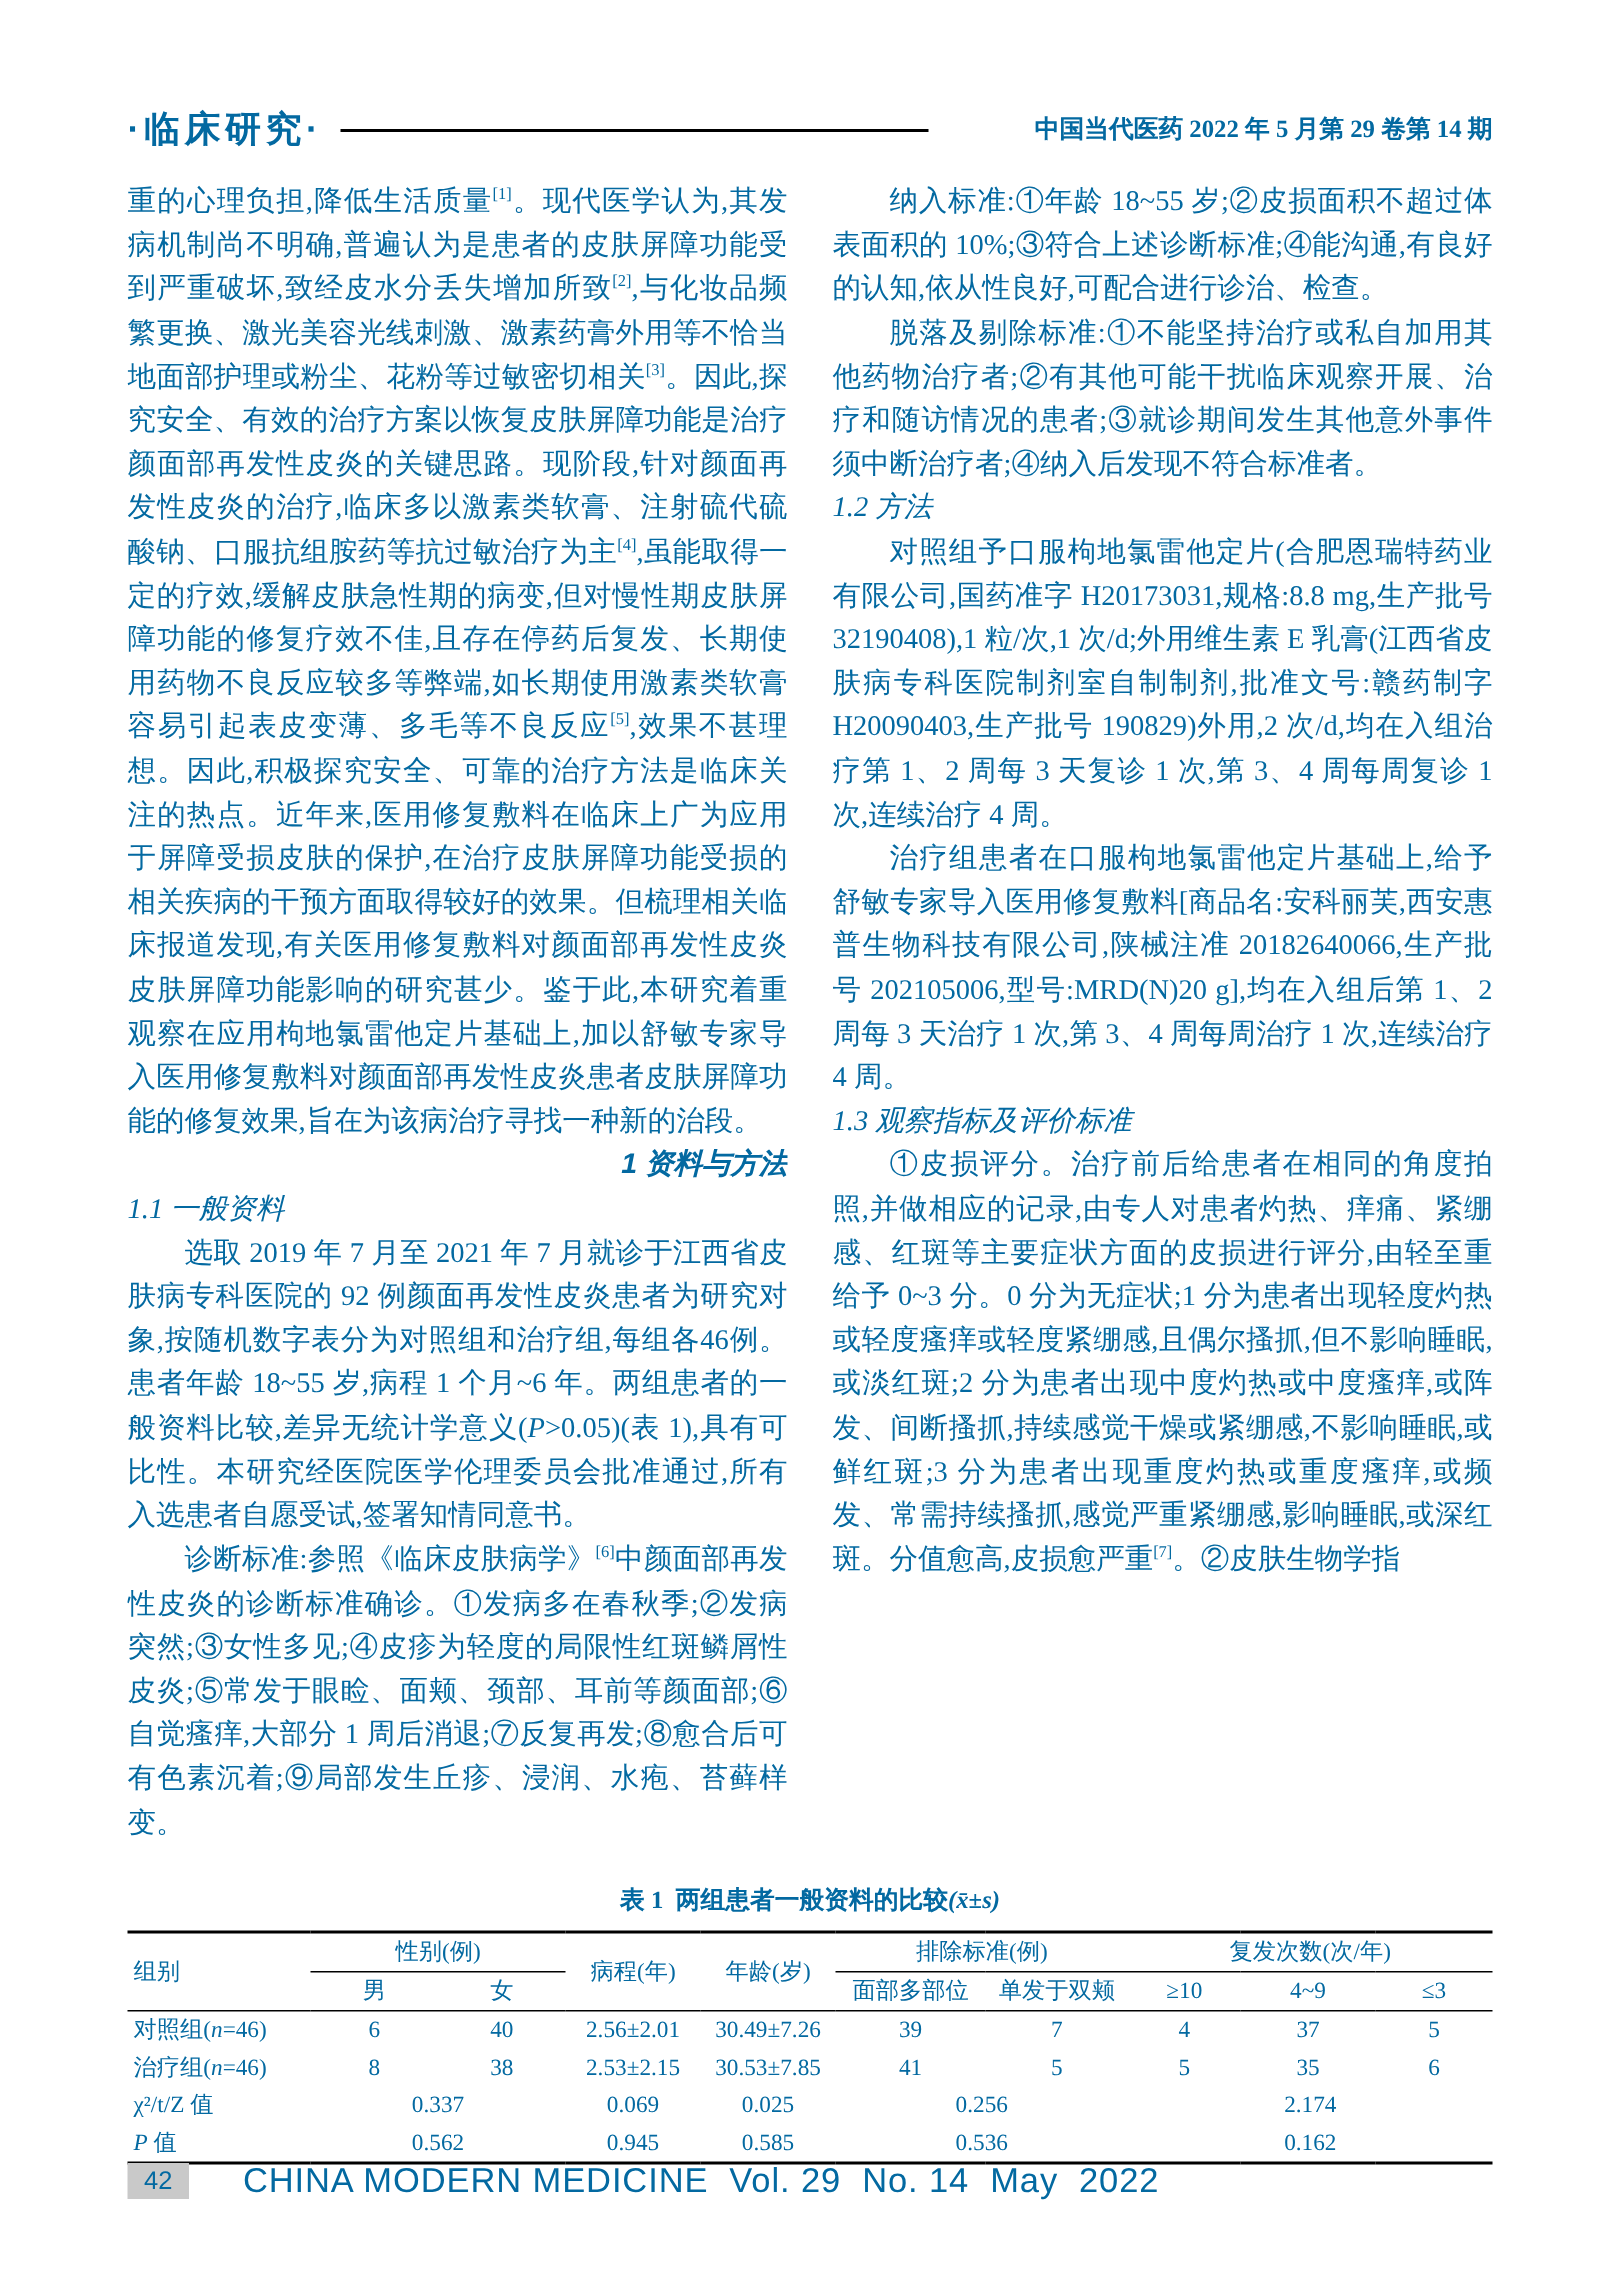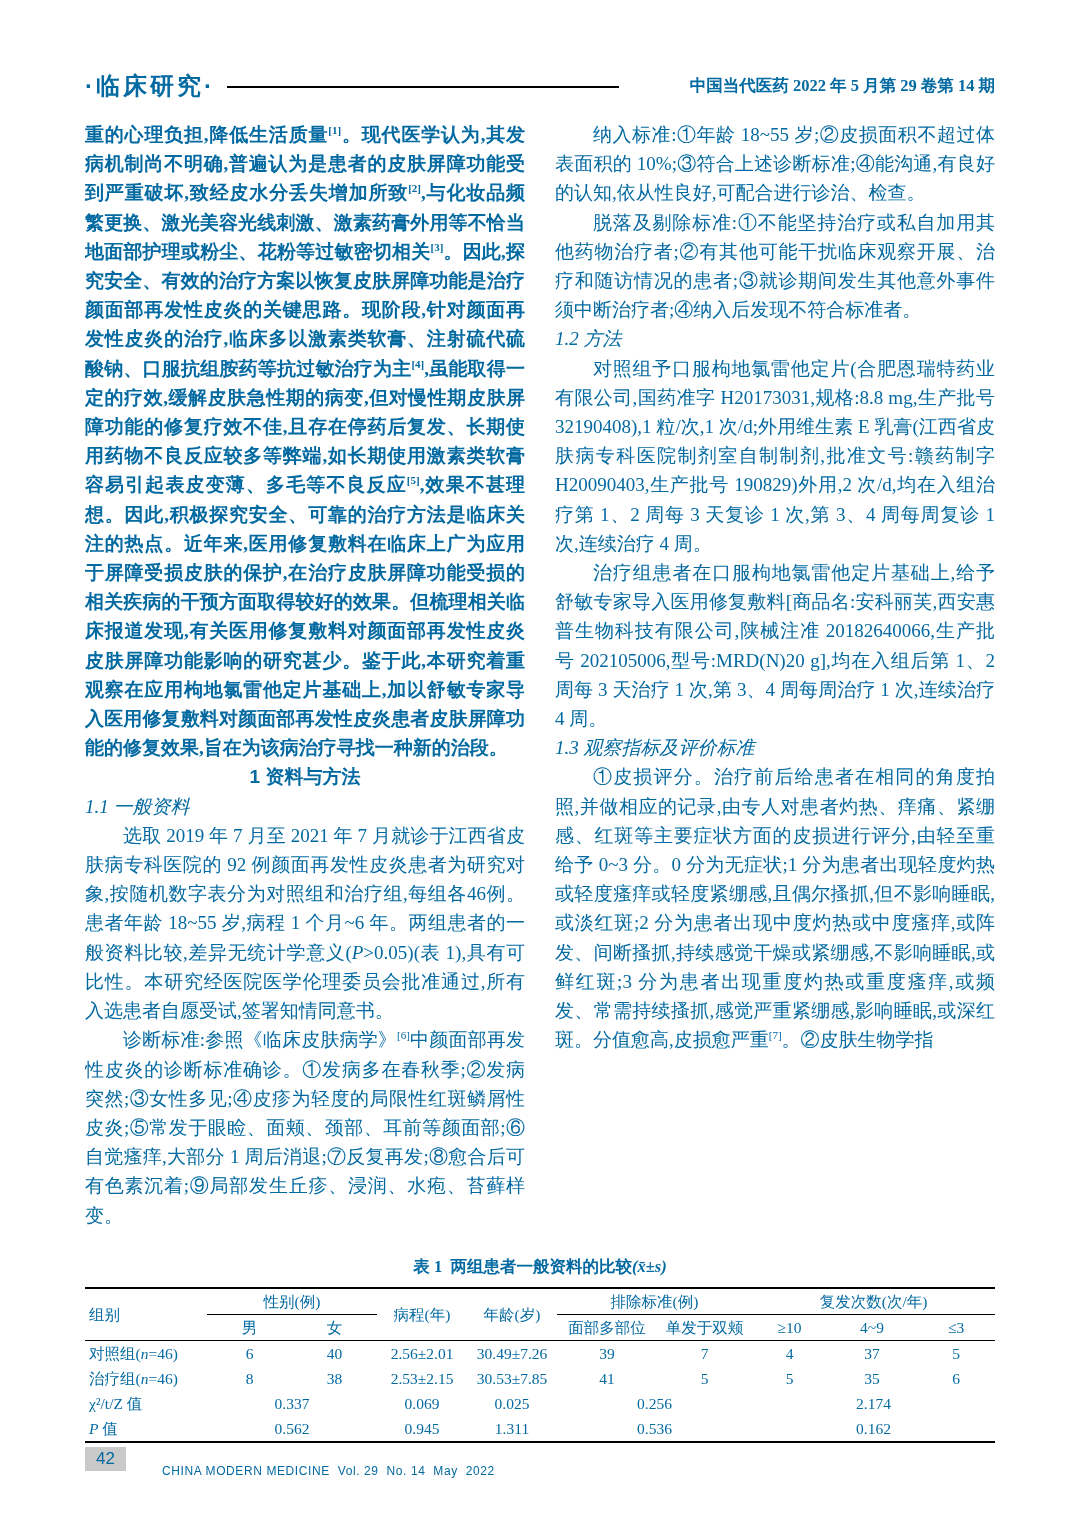--- a/index.html
+++ b/index.html
@@ -13,40 +13,40 @@
   .section-label {
     font-family:"Liberation Sans","DejaVu Sans",sans-serif;
     font-weight:bold; font-size:24px; letter-spacing:3px; white-space:nowrap;
   }
   .header-rule { width:392px; height:0; border-top:2px solid #000; margin:2px 10px 0 12px; }
   .journal-info { flex:1; text-align:right; font-size:16.5px; white-space:nowrap;font-weight:bold; }
   
   .columns { position:absolute; top:120px; left:85px; width:910px; display:flex; gap:30px; }
   .col { width:440px; height:1122px; overflow:hidden; font-size:19px; line-height:29.2px; text-align:justify; }
   .para { text-indent:2em; }
-  .para.noindent { text-indent:0;font-weight:bold; }
-  .h1 { font-family:"Liberation Sans","DejaVu Sans",sans-serif; font-weight:bold; text-align:center; text-indent:0; }
+  .para.noindent { text-indent:0; }
+  .h1 { font-family:"Liberation Sans","DejaVu Sans",sans-serif; font-weight:bold; text-align:right; text-indent:0;font-style:italic; }
   .h2 { font-style:italic; text-align:left; text-indent:0; }
   sup { font-size:11px; line-height:0; vertical-align:super; }
   i { font-style:italic; }
   
   .tbl-section { position:absolute; top:1256px; left:85px; width:910px; }
   .tbl-caption { text-align:center; font-size:16.5px; font-weight:bold; margin-bottom:9px; }
   .tbl-caption .stat { font-style:italic; }
   table { width:910px; border-collapse:collapse; table-layout:fixed;
           border-top:2px solid #000; border-bottom:2px solid #000; font-size:15.5px; }
   th, td { font-weight:normal; text-align:center; padding:3px 2px; line-height:19px; vertical-align:middle; }
   th.left, td.left { text-align:left; padding-left:4px; }
   .gline { border-bottom:1px solid #000; }
   .hsep  { border-bottom:1.2px solid #000; }
   
   .footer { position:absolute; top:1440px; left:85px; display:flex; align-items:center; gap:36px;
             font-family:"Liberation Sans","DejaVu Sans",sans-serif; }
   .page-num { background:#c9c9c9; padding:2px 11px; font-size:17px; }
-  .footer-text { font-size:12px; letter-spacing:0.6px; white-space:pre;margin-top:24px; }
+  .footer-text { font-size:23px; letter-spacing:0.6px; white-space:pre; }
 </style>
 </head>
 <body>
 
 <div class="page">
 
   <div class="header">
     <span class="section-label">·临床研究·</span>
     <span class="header-rule"></span>
     <span class="journal-info">中国当代医药 2022 年 5 月第 29 卷第 14 期</span>
@@ -137,21 +137,21 @@
             <td colspan="2">0.337</td>
             <td>0.069</td>
             <td>0.025</td>
             <td colspan="2">0.256</td>
             <td colspan="3">2.174</td>
           </tr>
           <tr>
             <td class="left"><i>P</i> 值</td>
             <td colspan="2">0.562</td>
             <td>0.945</td>
-            <td>1.311</td>
+            <td>0.585</td>
             <td colspan="2">0.536</td>
             <td colspan="3">0.162</td>
           </tr>
         </tbody>
     </table>
   </div>
 
   <div class="footer">
     <span class="page-num">42</span>
     <span class="footer-text">CHINA MODERN MEDICINE  Vol. 29  No. 14  May  2022</span>

